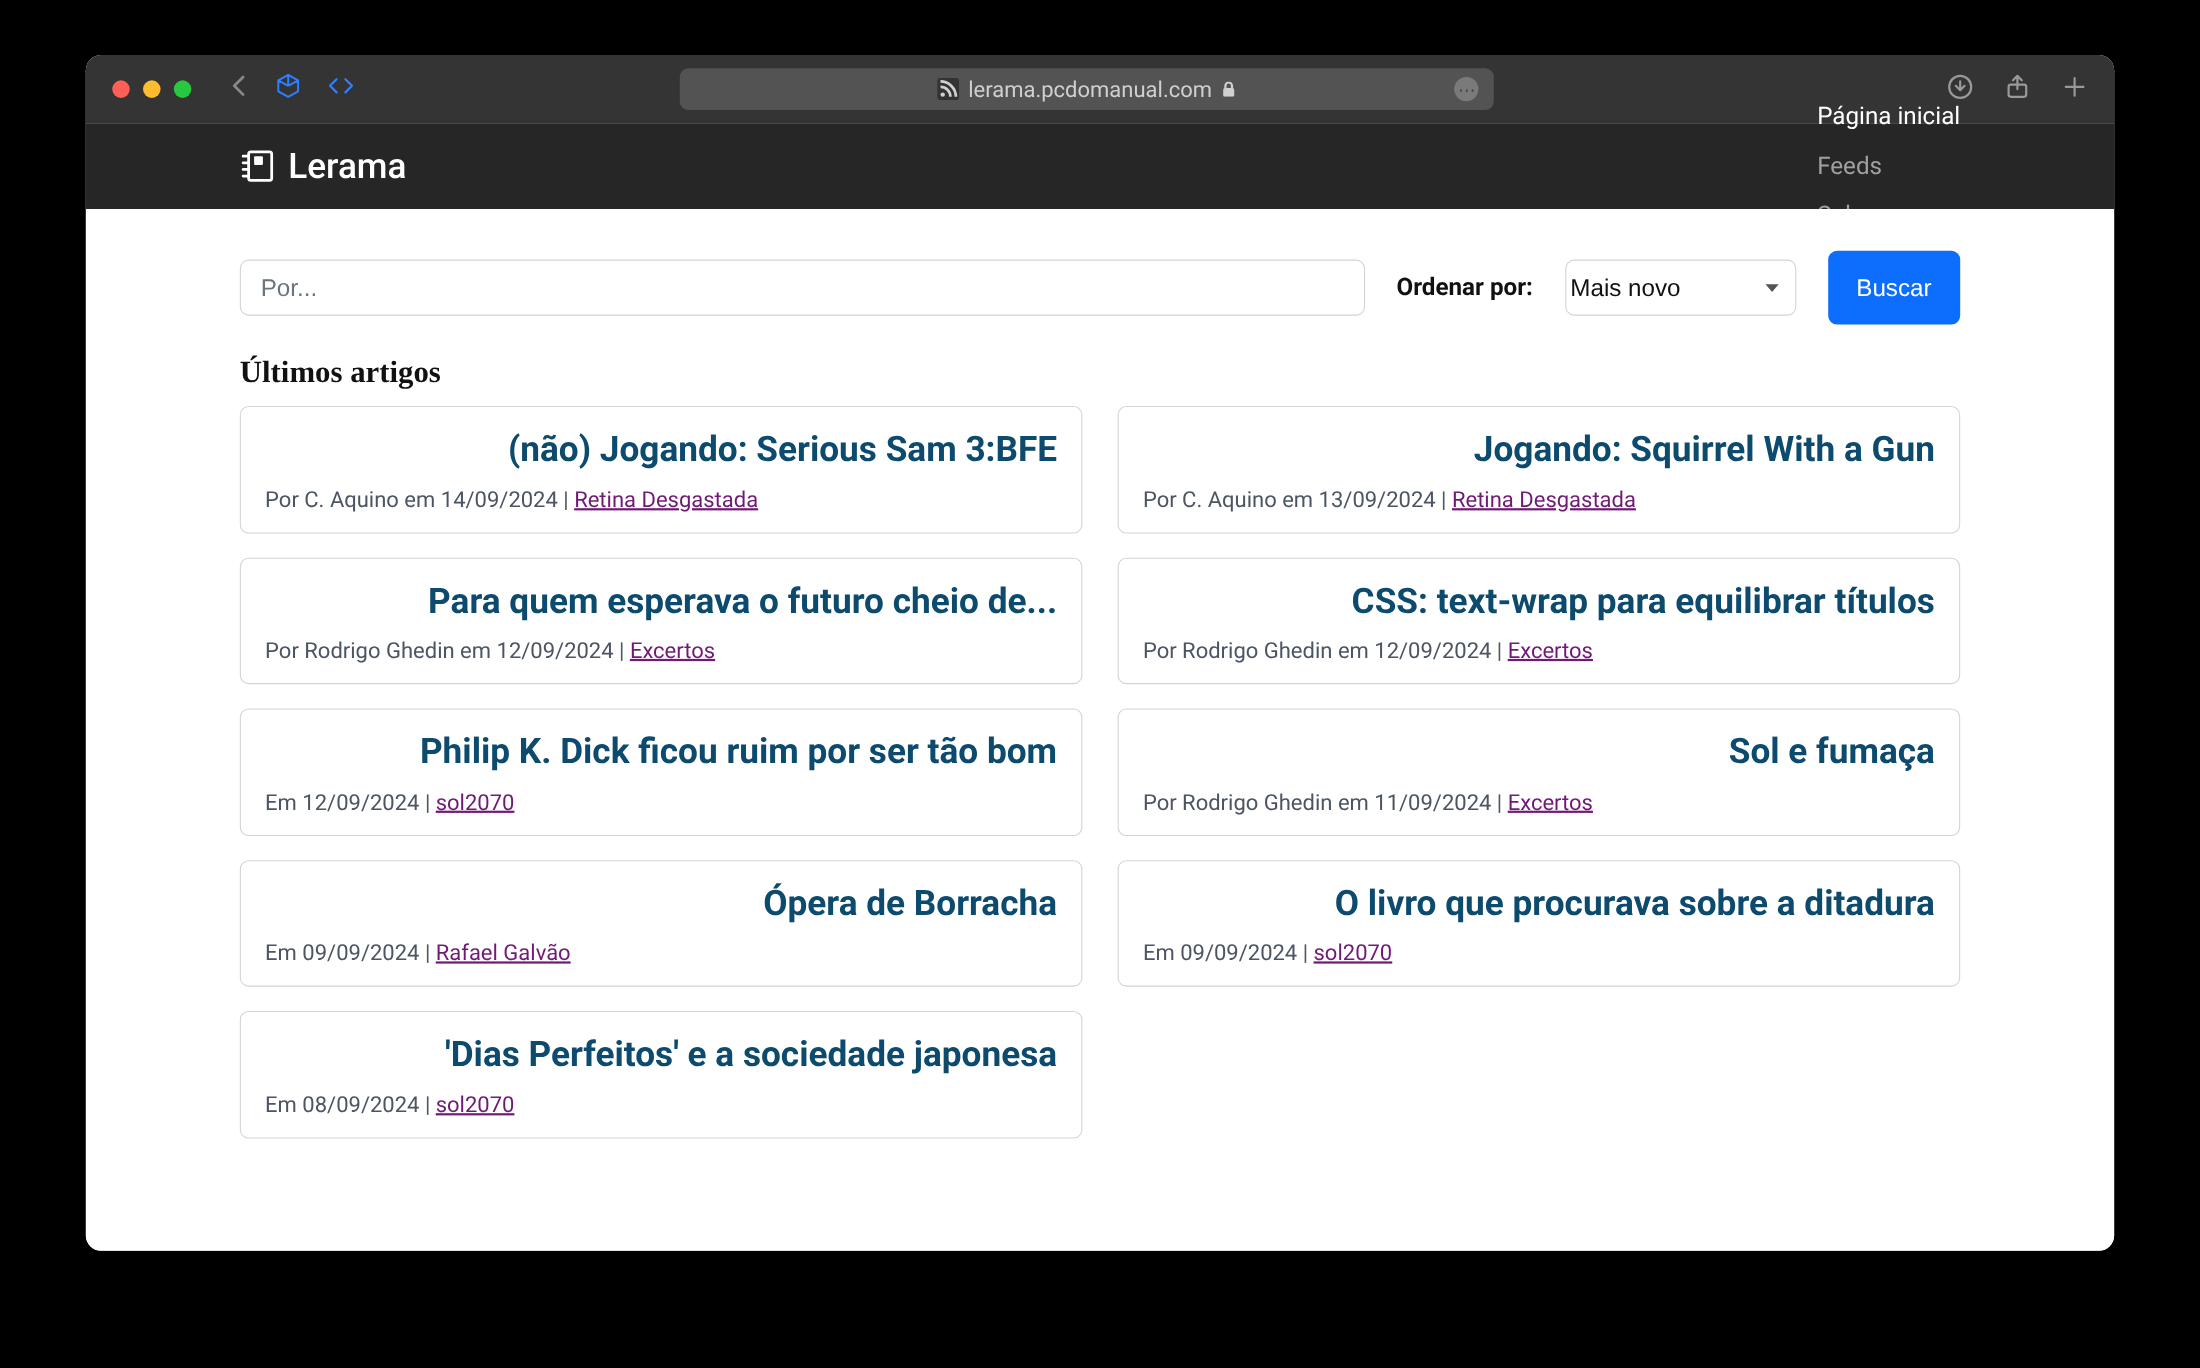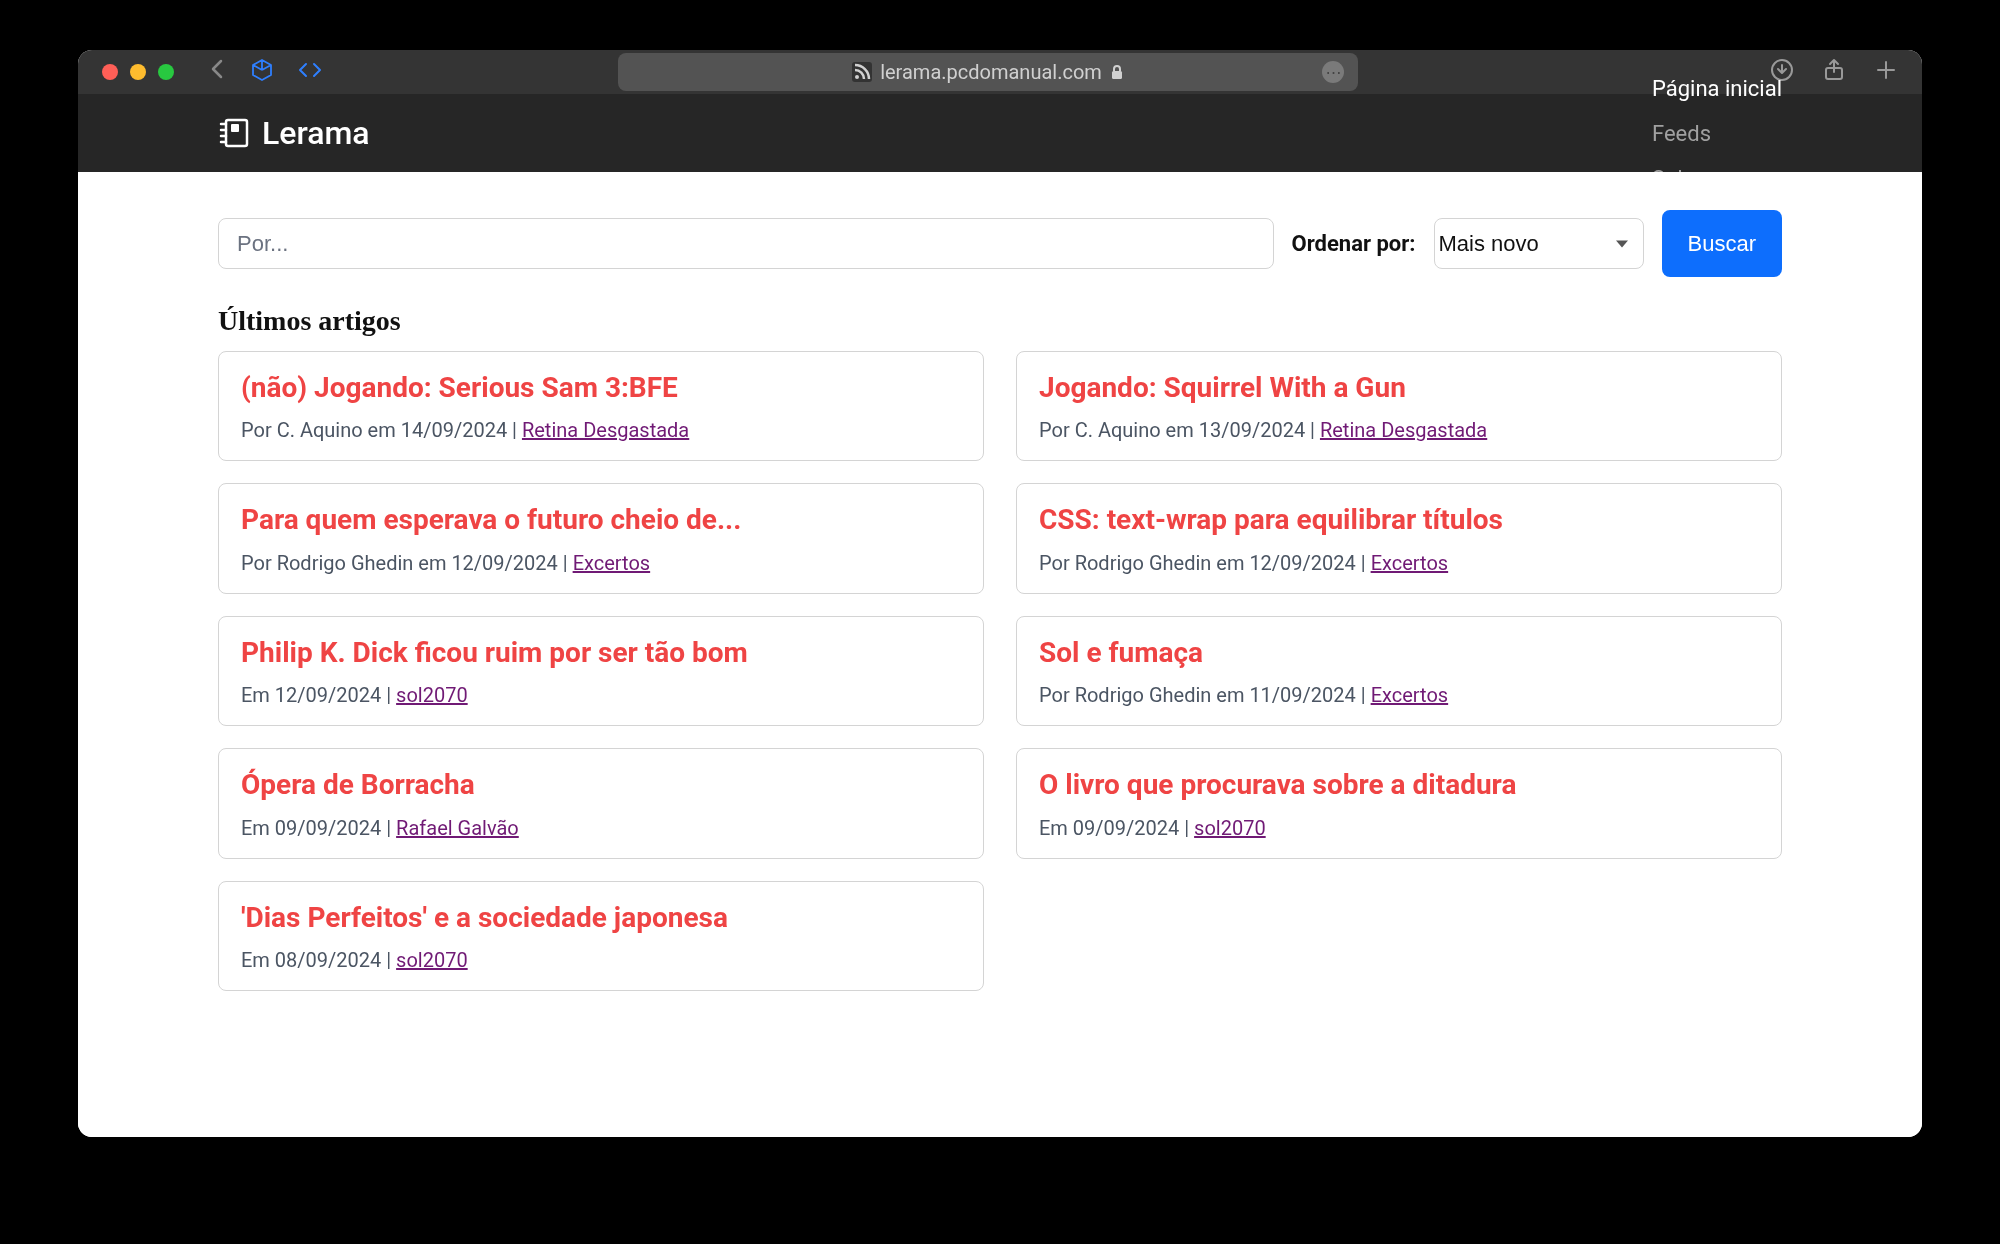--- a/index.html
+++ b/index.html
@@ -20,21 +20,21 @@
       width: 100%;
       height: 1087px;
       background: #fff;
       border-radius: 14px;
       overflow: hidden;
       display: flex;
       flex-direction: column;
     }
 
     .browser-chrome {
-      height: 44px;
+      height: 62px;
       background: #343434;
       display: flex;
       align-items: center;
       padding: 0 24px;
       gap: 16px;
     }
 
     .traffic-lights {
       display: flex;
       gap: 12px;
@@ -164,21 +164,21 @@
     .page-content {
       flex: 1;
       background: #fff;
       padding: 38px 140px;
       overflow: hidden;
     }
 
     .search-row {
       display: flex;
       align-items: center;
-      gap: 18px;
+      gap: 29px;
       margin-bottom: 28px;
     }
 
     .search-input {
       flex: 1;
       height: 51px;
       border: 1px solid #d4d4d4;
       border-radius: 8px;
       padding: 0 18px;
       font-size: 22px;
@@ -252,26 +252,27 @@
       gap: 22px 32px;
     }
 
     .article-card {
       border: 1px solid #d4d4d4;
       border-radius: 8px;
       padding: 18px 22px;
     }
 
     .article-title {
-      font-size: 28px;
+      font-size: 32px;
       font-weight: 700;
-      color: #ef4444;
+      color: #0c4a6e;
       margin-bottom: 12px;
       line-height: 1.3;
       cursor: pointer;
+      text-align: right;
     }
 
     .article-meta {
       font-size: 20px;
       color: #4b5563;
     }
 
     .article-source {
       text-decoration: underline;
       color: #701a75;

